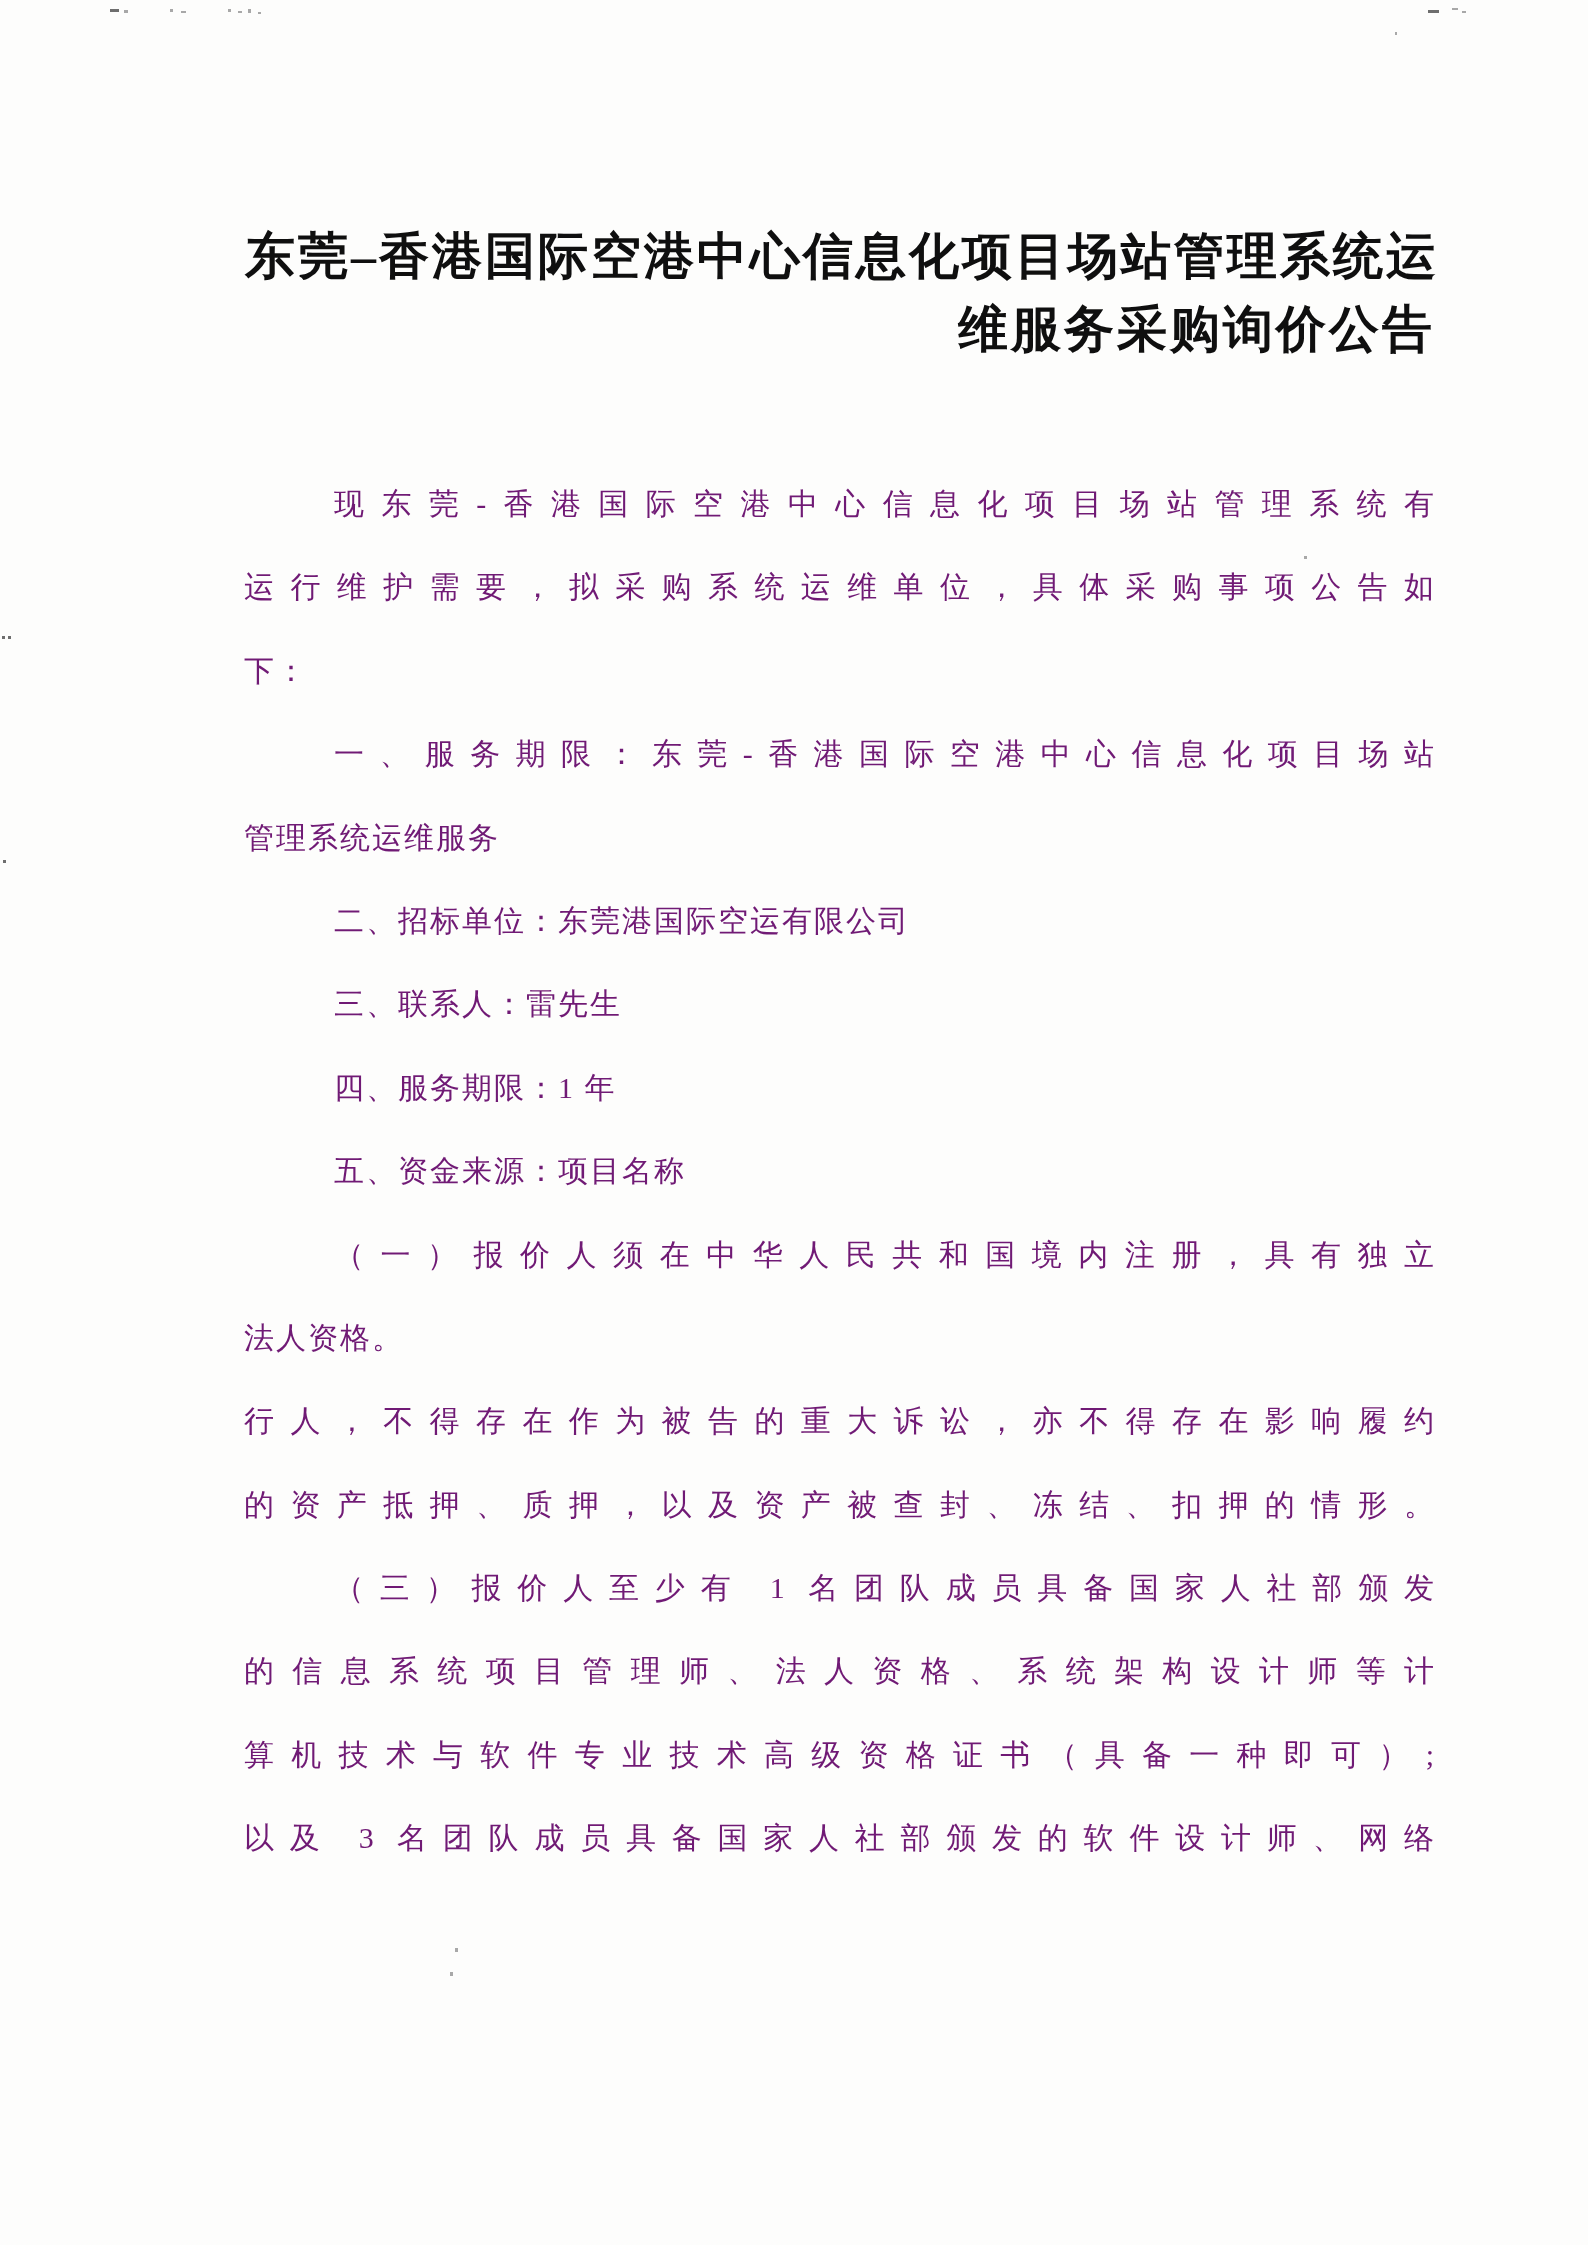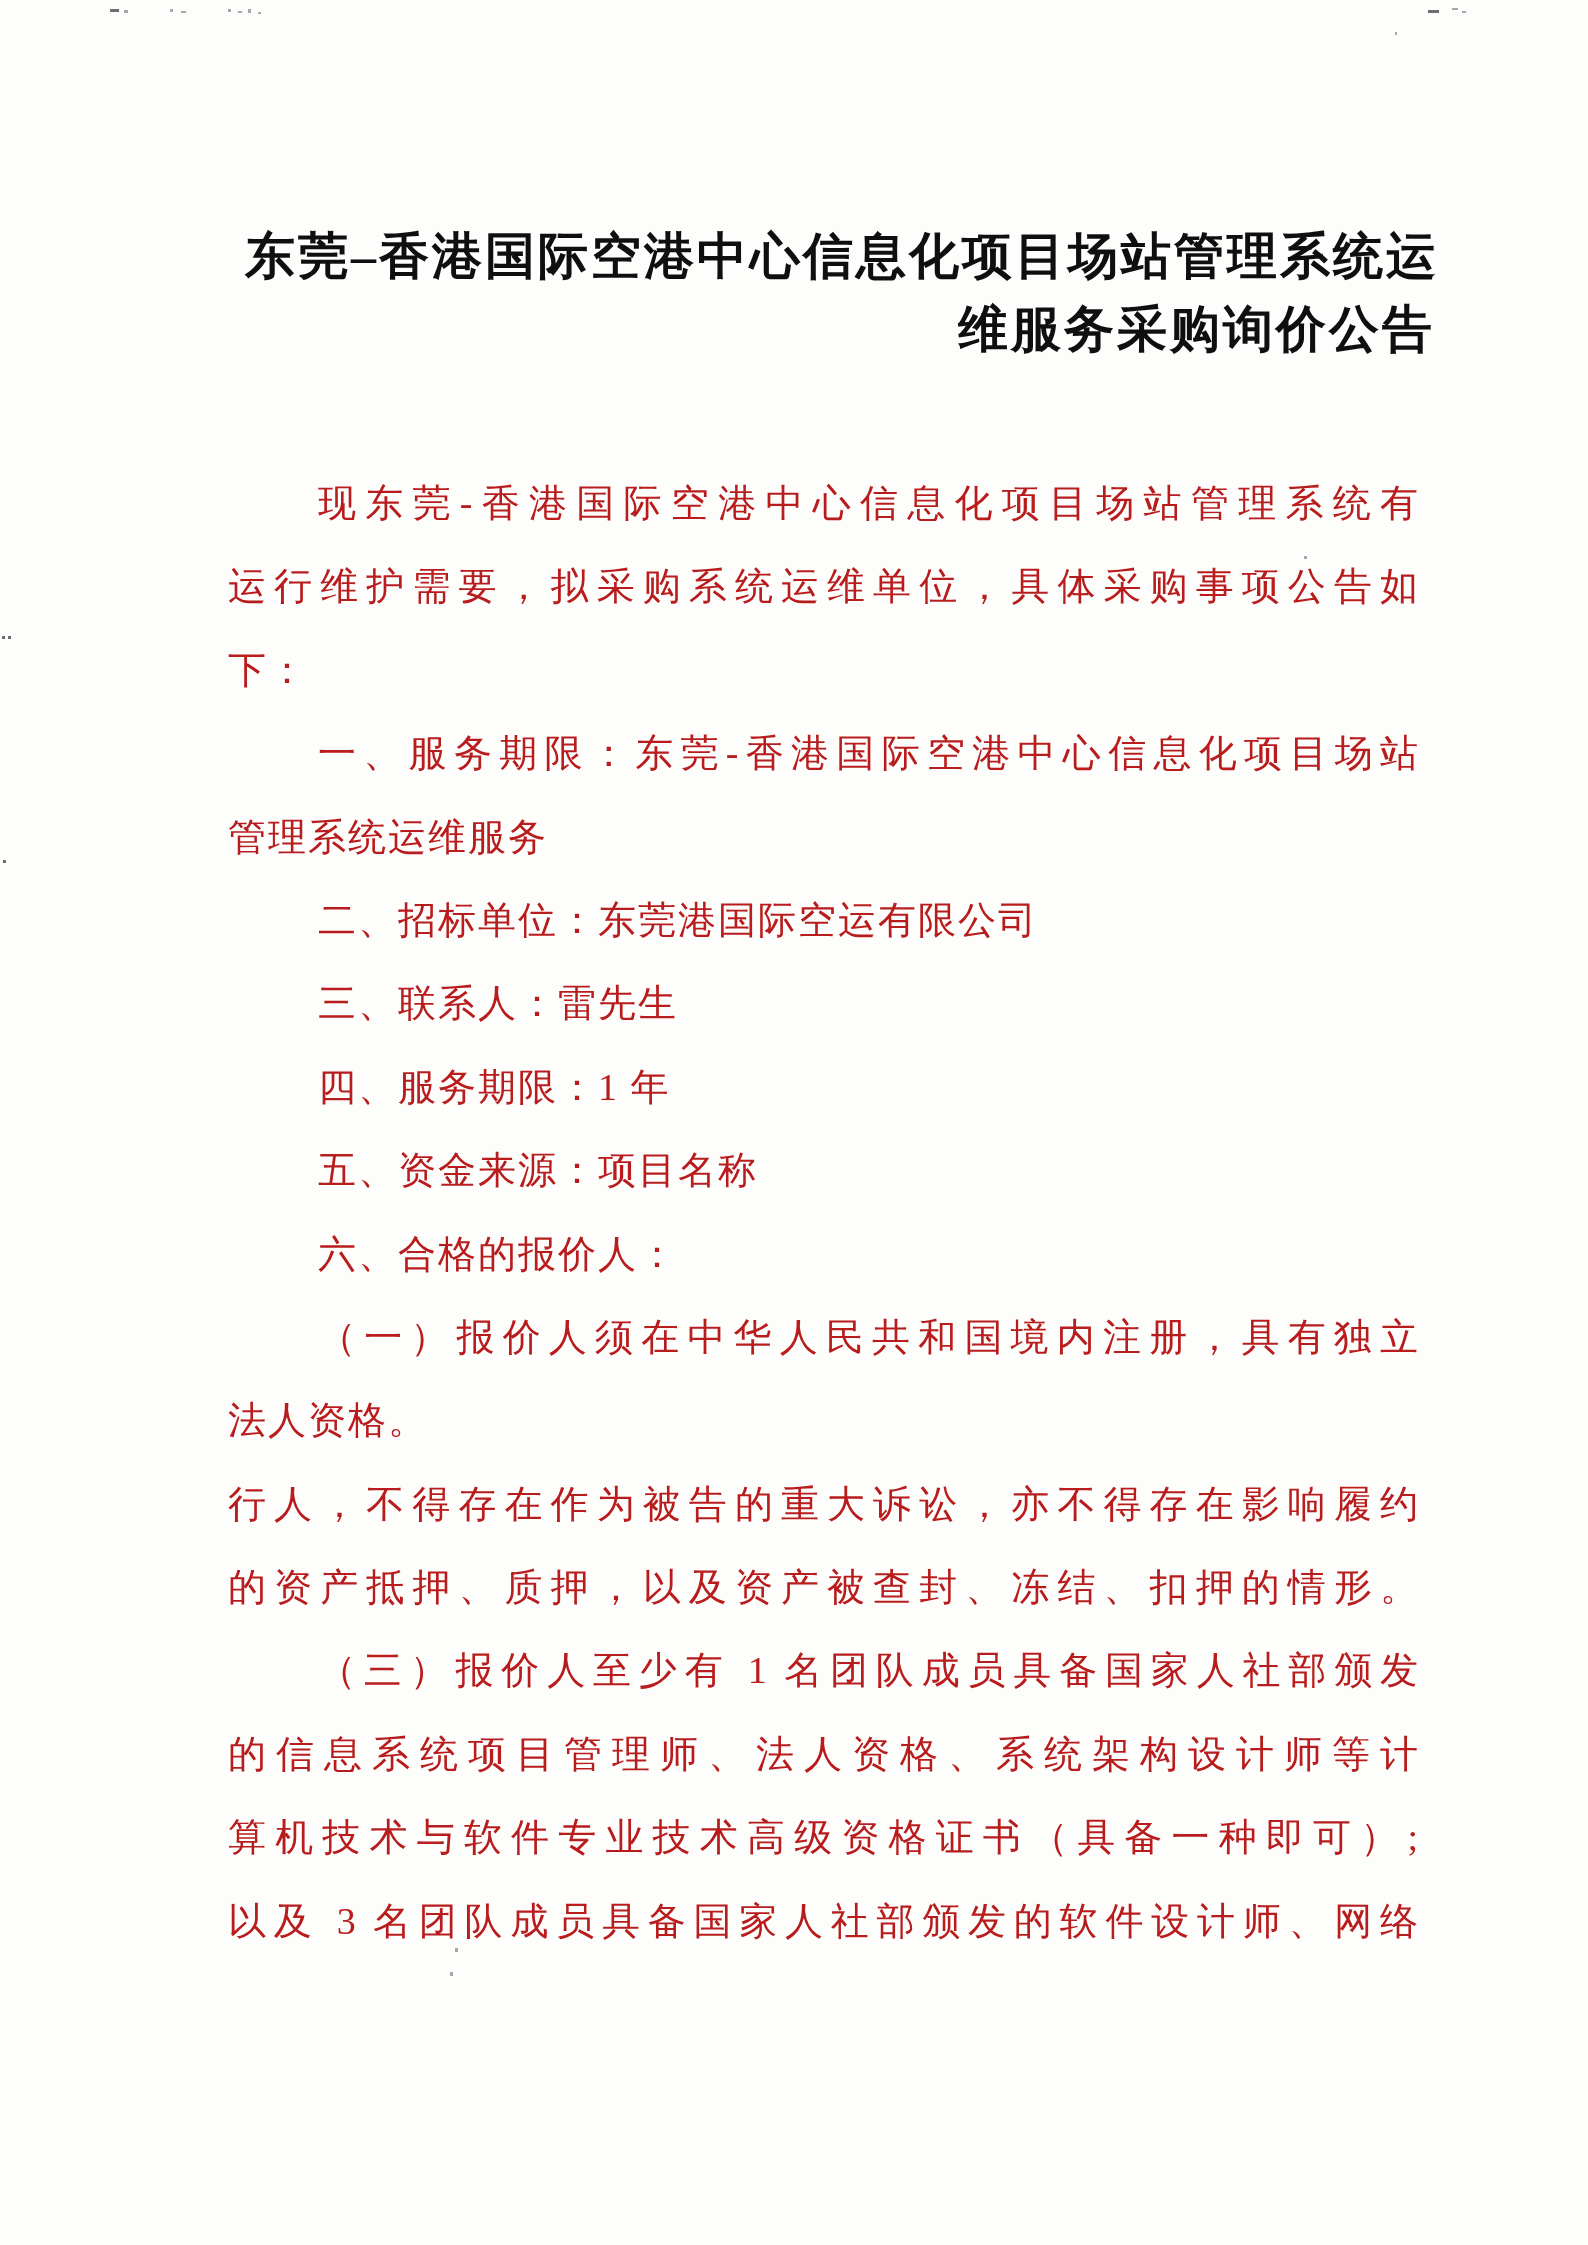--- a/index.html
+++ b/index.html
@@ -28,25 +28,25 @@
     font-size: 50px;
     line-height: 73px;
     font-weight: bold;
     letter-spacing: 3px;
     color: #0f0f0f;
     white-space: nowrap;
   }
   
   .body-block {
     position: absolute;
-    left: 228px;
+    left: 244px;
     top: 462px;
     width: 1190px;
-    font-size: 38px;
-    color: #b91c1c;
+    font-size: 30px;
+    color: #701a75;
   }
   .line {
     height: 83.4px;
     line-height: 83.4px;
     letter-spacing: 2px;
     text-align: left;
     overflow: visible;
     white-space: nowrap;
   }
   .line.fill {
@@ -99,21 +99,20 @@
   <div class="body-block">
     <div class="line indent fill">现东莞-香港国际空港中心信息化项目场站管理系统有</div>
     <div class="line fill">运行维护需要，拟采购系统运维单位，具体采购事项公告如</div>
     <div class="line">下：</div>
     <div class="line indent fill">一、服务期限：东莞-香港国际空港中心信息化项目场站</div>
     <div class="line">管理系统运维服务</div>
     <div class="line indent">二、招标单位：东莞港国际空运有限公司</div>
     <div class="line indent">三、联系人：雷先生</div>
     <div class="line indent">四、服务期限：1 年</div>
     <div class="line indent">五、资金来源：项目名称</div>
-    <div class="line indent">六、合格的报价人：</div>
     <div class="line indent fill">（一）报价人须在中华人民共和国境内注册，具有独立</div>
     <div class="line">法人资格。</div>
     <div class="line fill">行人，不得存在作为被告的重大诉讼，亦不得存在影响履约</div>
     <div class="line fill">的资产抵押、质押，以及资产被查封、冻结、扣押的情形。</div>
     <div class="line indent fill">（三）报价人至少有 1 名团队成员具备国家人社部颁发</div>
     <div class="line fill">的信息系统项目管理师、法人资格、系统架构设计师等计</div>
     <div class="line fill">算机技术与软件专业技术高级资格证书（具备一种即可）;</div>
     <div class="line fill">以及 3 名团队成员具备国家人社部颁发的软件设计师、网络</div>
   </div>
 

